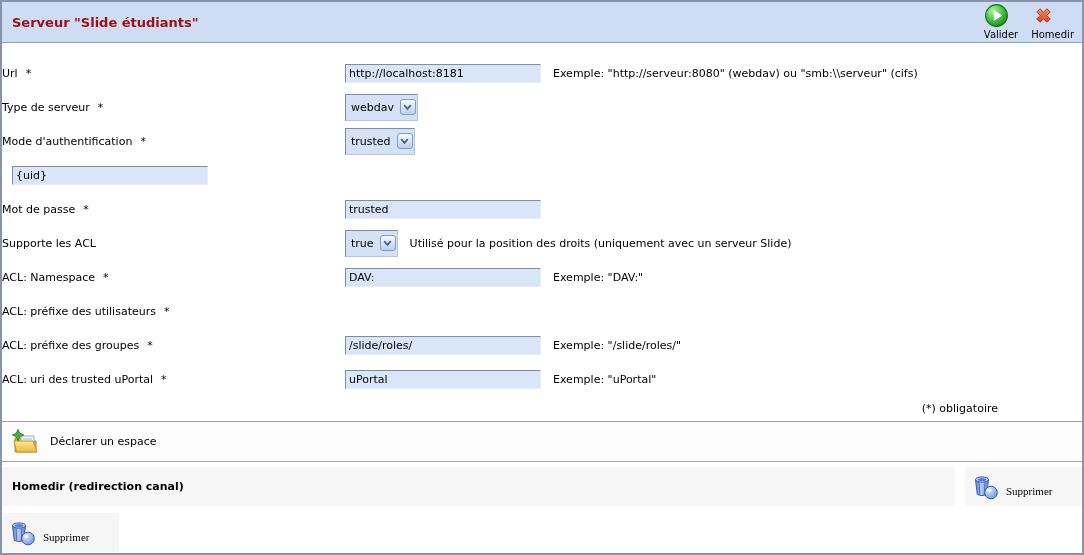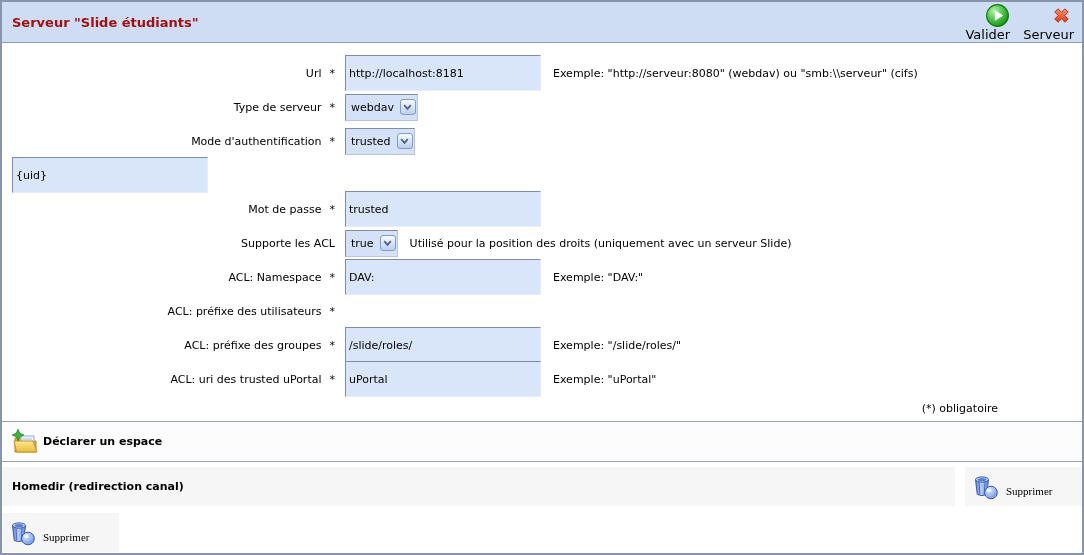--- a/index.html
+++ b/index.html
@@ -25,36 +25,36 @@
     padding-left: 10px;
     font-size: 13px; font-weight: bold;
     color: #a01010;
   }
   .actions {
     margin-left: auto;
     display: flex; gap: 13px;
     padding-right: 8px;
   }
   .action-btn {
-    display: flex; flex-direction: column; align-items: flex-end;
-    cursor: pointer; font-size: 13px; line-height: 13px;
+    display: flex; flex-direction: column; align-items: flex-start;
+    cursor: pointer; font-size: 10px; line-height: 13px;
   }
   .action-btn .icon svg { display: block; width: 25px; height: 25px; }
   
   .form-section {
     background: #fff;
     border-bottom: 1px solid #9aa2ac;
     padding-top: 13px;
   }
   .form-row { height: 34px; display: flex; align-items: center; }
-  .row-label { width: 333px; flex: none; text-align: right; }
+  .row-label { width: 333px; flex: none; }
   .row-label .req { margin-left: 8px; }
   .row-field { margin-left: 10px; display: flex; align-items: center; }
   .text-input {
-    width: 196px; height: 36px;
+    width: 196px; height: 19px;
     background: #d9e5f8;
     border: 1px solid;
     border-color: #7f8ca2 #e8edf5 #e8edf5 #7f8ca2;
     font-family: "DejaVu Sans", sans-serif;
     font-size: 11px; color: #000;
     padding: 1px 3px;
   }
   .select {
     display: inline-flex; align-items: center;
     height: 27px;
@@ -78,21 +78,21 @@
   
   .declare-bar {
     height: 40px;
     background: #fcfcfc;
     border-bottom: 1px solid #9aa2ac;
     display: flex; align-items: center;
     padding-left: 8px;
     cursor: pointer;
   }
   .declare-bar .icon svg { display: block; }
-  .declare-label { margin-left: 3px; font-weight: bold; }
+  .declare-label { margin-left: 10px; font-weight: normal; }
   
   .spaces { padding-top: 5px; }
   .space-row { display: flex; margin-bottom: 7px; }
   .space-main {
     flex: 1;
     background: #f6f6f6;
     height: 39px;
     display: flex; align-items: center;
     padding-left: 10px;
     font-weight: bold;
@@ -139,21 +139,21 @@
           <svg viewBox="0 0 26 26">
             <defs>
               <linearGradient id="gx" x1="0" y1="0" x2="0" y2="1">
                 <stop offset="0%" stop-color="#f99272"></stop>
                 <stop offset="100%" stop-color="#d93d16"></stop>
               </linearGradient>
             </defs>
             <path d="M6 9.4 L9.4 6 L13 9.6 L16.6 6 L20 9.4 L16.4 13 L20 16.6 L16.6 20 L13 16.4 L9.4 20 L6 16.6 L9.6 13 Z" fill="url(#gx)" stroke="#b0330f" stroke-width="1" stroke-linejoin="round"></path>
           </svg>
         </span>
-        <span class="action-label">Serveur</span>
+        <span class="action-label">Homedir</span>
       </div>
     </div>
   </div>
 
   <div class="form-section">
     <div id="form-rows">
   <div class="form-row">
     <div class="row-label"><span class="lbl">Url</span><span class="req">*</span></div>
     <div class="row-field">
   <input class="text-input" type="text" value="http://localhost:8181" style="">

